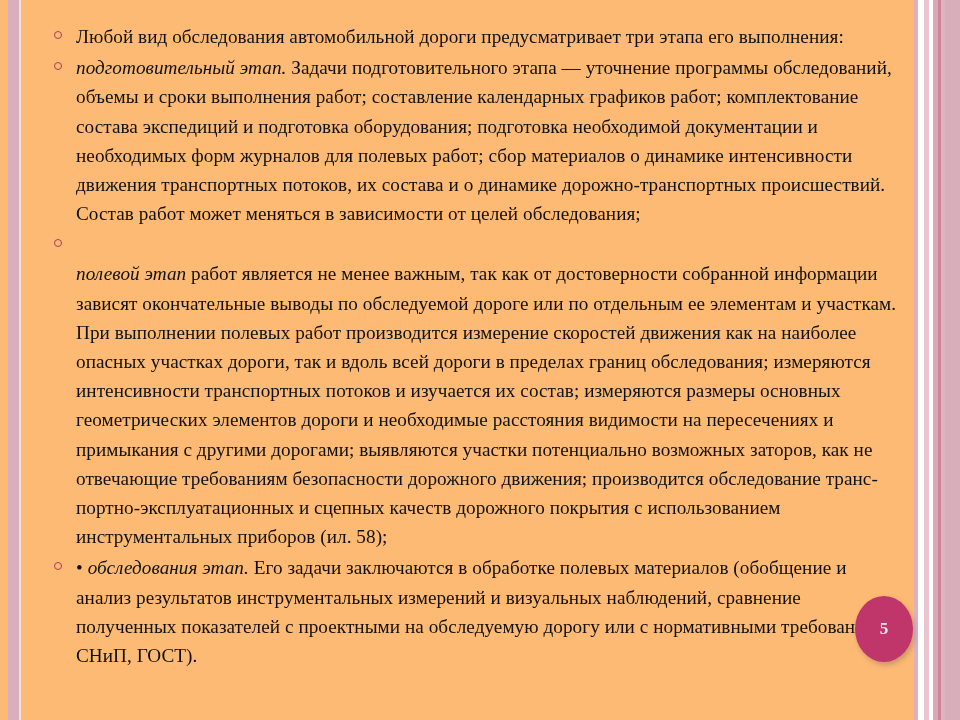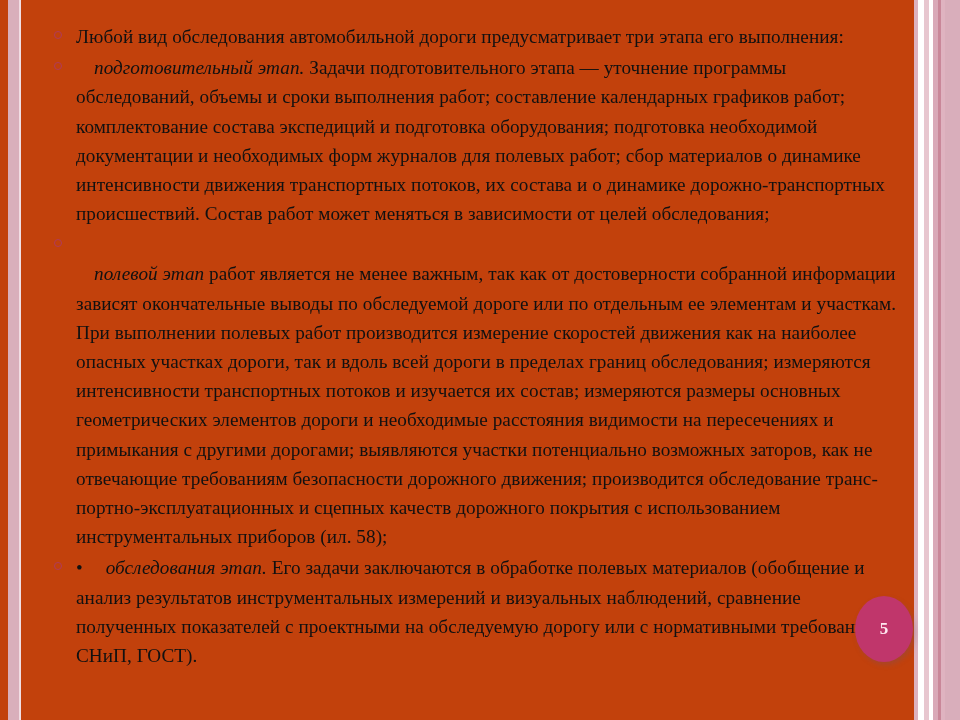--- a/index.html
+++ b/index.html
@@ -11,21 +11,21 @@
     height: 720px;
     background: #ffffff;
     font-family: "Liberation Serif", "DejaVu Serif", serif;
     overflow: hidden;
   }
 
   .slide {
     position: relative;
     width: 960px;
     height: 720px;
-    background: #c2410c;
+    background: #fdba74;
     box-sizing: border-box;
   }
 
   
   .left-stripe {
     position: absolute;
     left: 8px;
     top: 0;
     width: 11px;
     height: 720px;
@@ -82,21 +82,20 @@
     top: 9px;
     width: 8px;
     height: 8px;
     border: 1.7px solid #b03a5b;
     border-radius: 50%;
     box-sizing: border-box;
   }
 
   .ital {
     font-style: italic;
-    margin-left: 18px;
   }
 
   
   .para-empty {
     min-height: 29px;
     margin-bottom: 0;
   }
 
   
   .para-cont {

